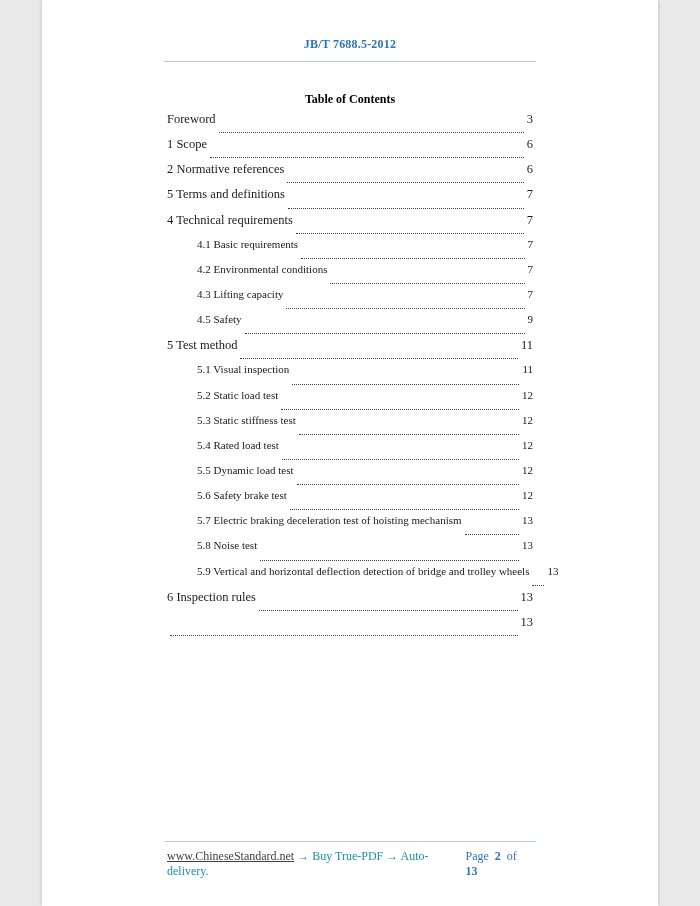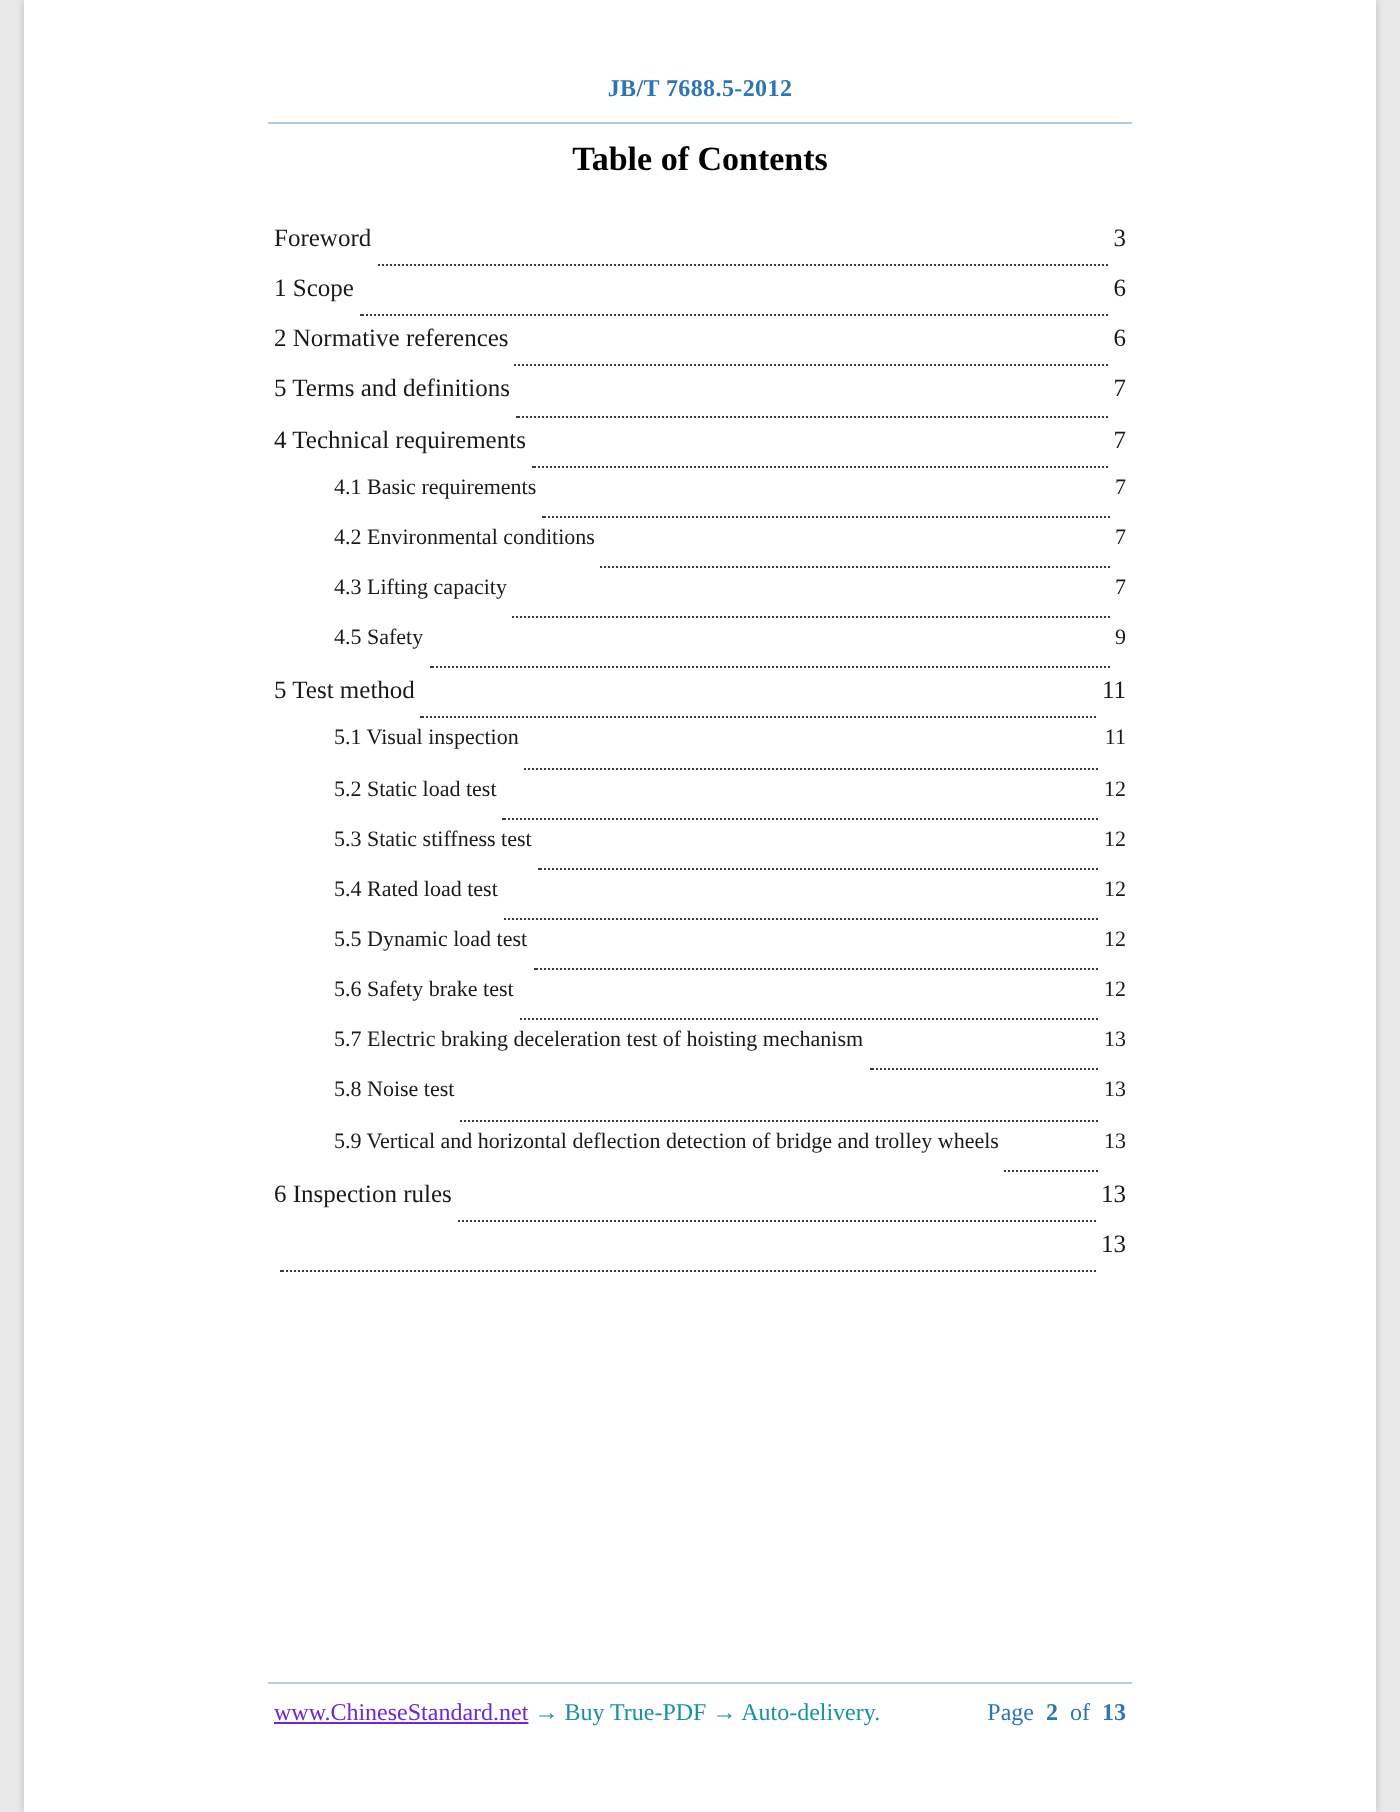--- a/index.html
+++ b/index.html
@@ -1,31 +1,31 @@
 <!DOCTYPE html>
 <html><head>
 <meta charset="utf-8">
 <style>
   html,body{margin:0;padding:0;background:#e9e9e9;}
   .page{
-    width:676px;height:906px;position:relative;background:#ffffff;
+    width:616px;height:906px;position:relative;background:#ffffff;
     font-family:"Liberation Serif", serif;color:#1a1a1a;margin:0 auto;
     box-shadow:0 0 4px rgba(0,0,0,.2);overflow:hidden;
   }
   .header-doc{
     position:absolute;top:37px;left:0;right:0;text-align:center;
     color:#2e75b6;font-size:12px;font-weight:bold;letter-spacing:.2px;
   }
   .header-rule{
     position:absolute;top:61px;left:122px;right:122px;height:0;
     border-top:1px solid #aecbe2;
   }
   .page-title{
-    position:absolute;top:70px;left:0;right:0;text-align:center;
-    font-size:17px;font-weight:bold;color:#000;
+    position:absolute;top:92px;left:0;right:0;text-align:center;
+    font-size:12px;font-weight:bold;color:#000;
   }
   .toc{
     position:absolute;top:112px;left:125px;right:125px;
   }
   .toc-row{
     display:flex;align-items:baseline;height:25.15px;
     font-size:12.5px;color:#1a1a1a;white-space:nowrap;
   }
   .toc-row.sub{
     padding-left:30px;font-size:11px;text-align:center;
@@ -41,21 +41,21 @@
   .footer-rule{
     position:absolute;top:841px;left:122px;right:122px;height:0;
     border-top:1px solid #b9cede;
   }
   .footer{
     position:absolute;top:849px;left:125px;right:125px;
     display:flex;justify-content:space-between;align-items:baseline;
     font-size:12px;
   }
   .footer-left{color:#18919f;}
-  .footer-link{color:#6d28d9;text-decoration:underline;cursor:pointer;}
+  .footer-link{color:#404040;text-decoration:underline;cursor:pointer;}
   .footer-right{color:#2e75b6;}
   .footer-right .num{font-weight:bold;}
   .footer-right span{margin-left:3px;font-family:Liberation Serif, serif;}
 </style>
 </head>
 <body>
 
 <div class="page">
 
   <div class="header-doc">JB/T 7688.5-2012</div>

